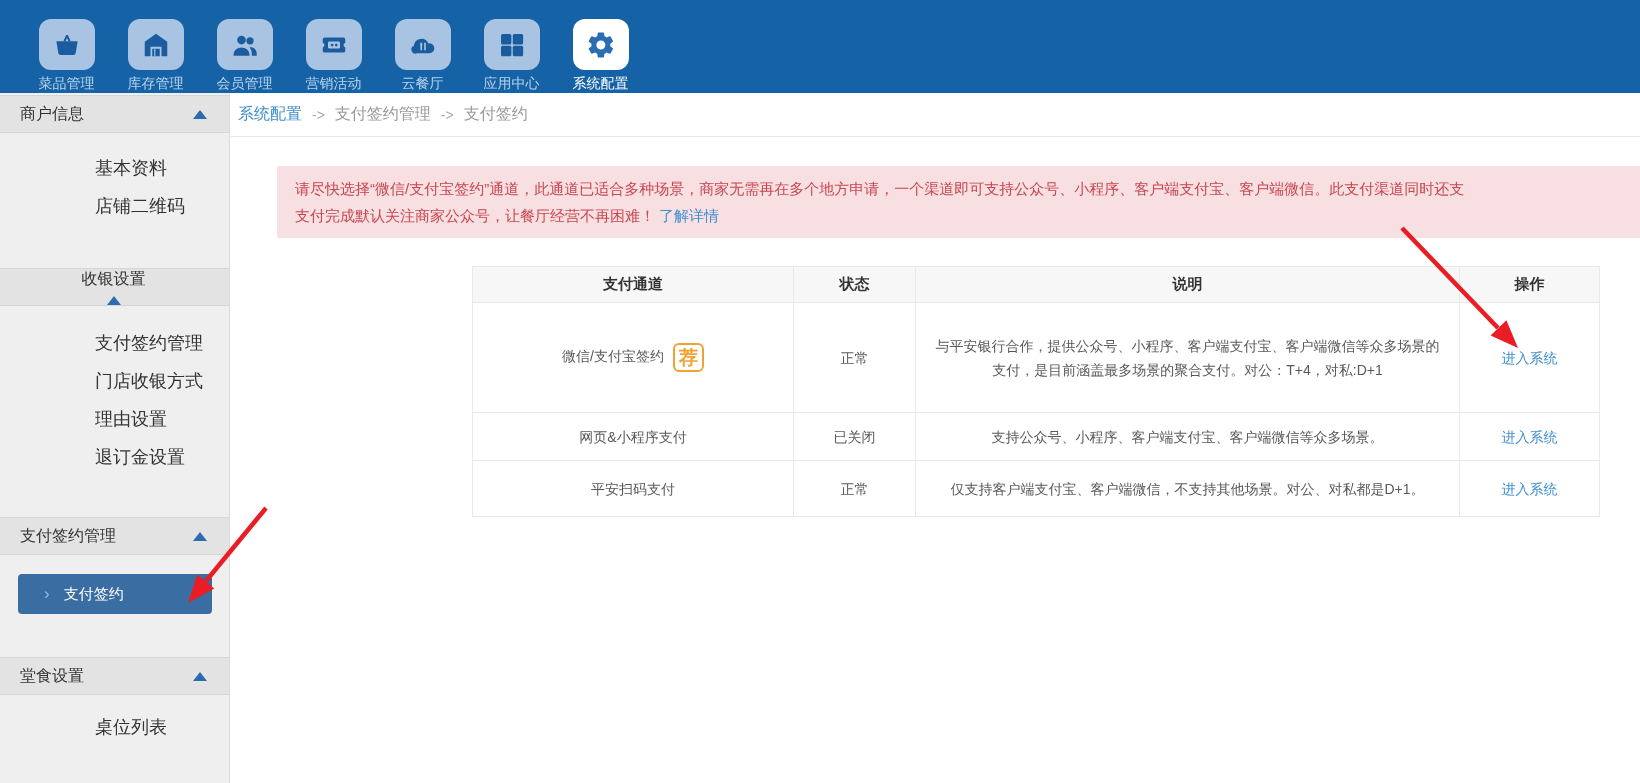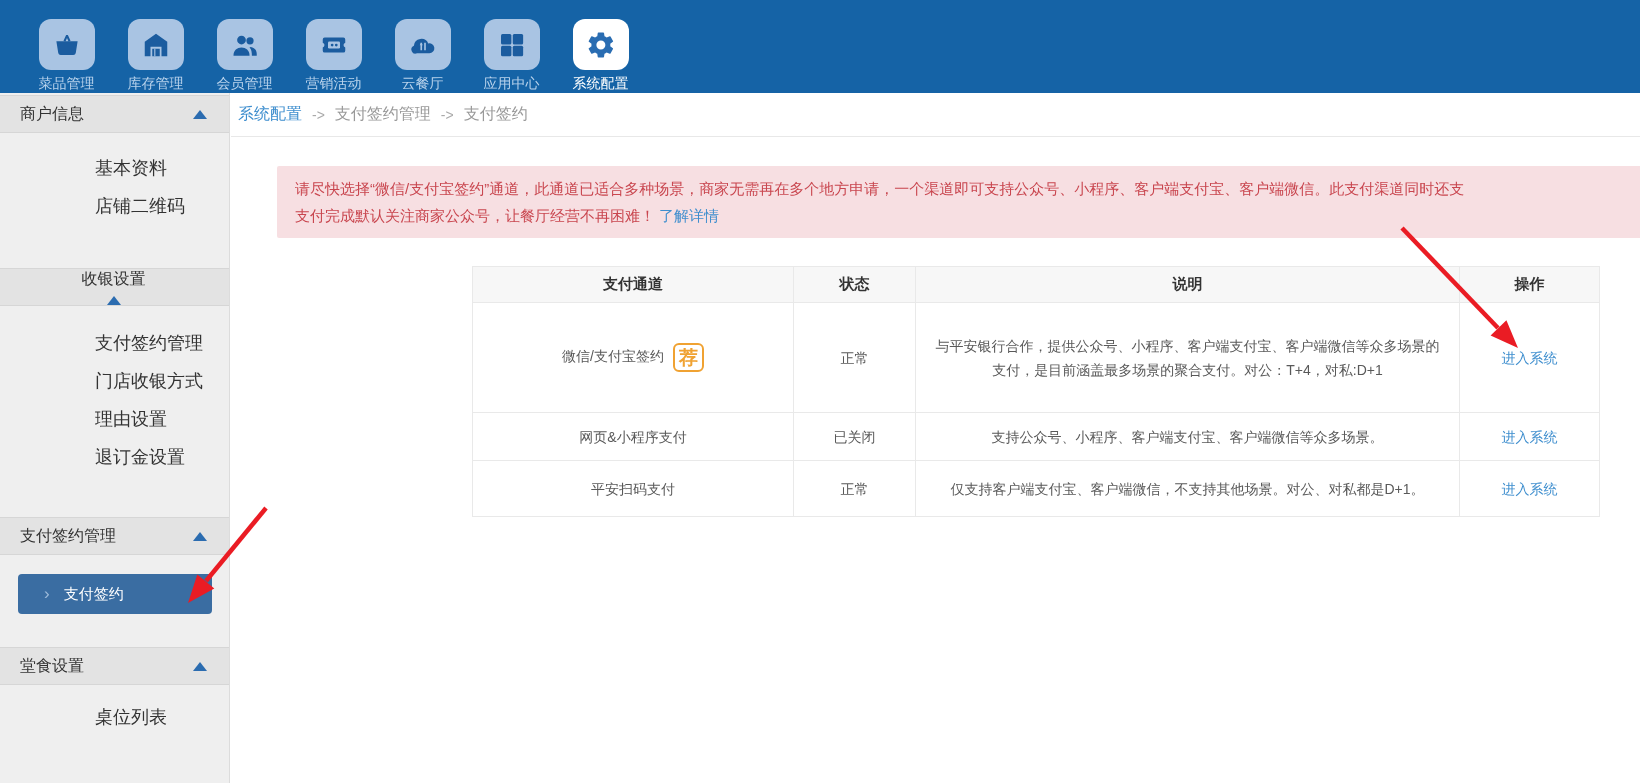--- a/index.html
+++ b/index.html
@@ -43,21 +43,21 @@
   }
   .side-item {
     height:38px; line-height:38px; padding-left:48px;
     font-size:18px; color:#333; cursor:pointer; white-space:nowrap;margin-left:47px;
   }
   .g1 { margin-top:2px; }
   .g1-items { padding-top:16px; }
   .g2 { margin-top:43px;flex-direction:column; }
   .g2-items { padding-top:18px; }
   .g3 { margin-top:41px; }
-  .g4 { margin-top:33px; }
+  .g4 { margin-top:43px; }
   .g4-items { padding-top:13px; }
   .selected-item {
     margin:19px 0 0 18px; width:194px; height:40px; border-radius:4px;
     background:#3a6da2; color:#fff; font-size:15px;
     display:flex; align-items:center; padding-left:26px; cursor:pointer;
   }
   .selected-item .chev { color:#9dbbda; margin-right:14px; font-size:17px; }
 
   
   .content { position:absolute; left:231px; top:93px; right:0; bottom:0; background:#fff; }

